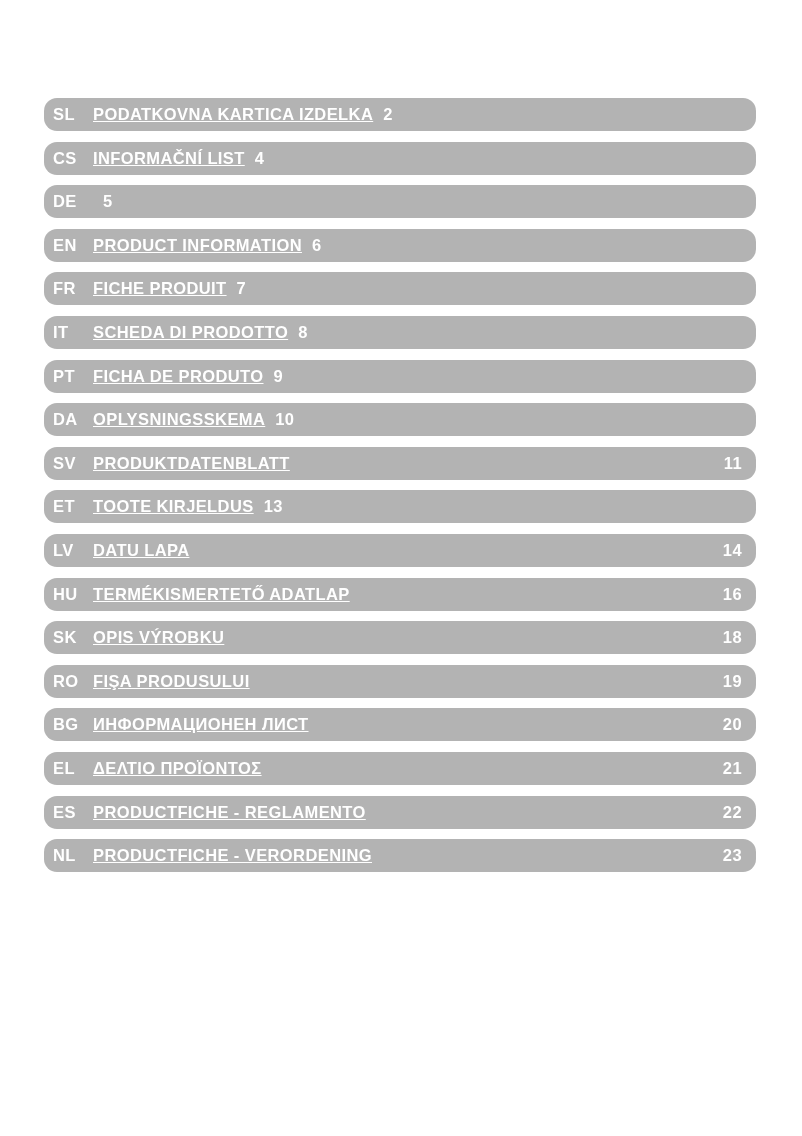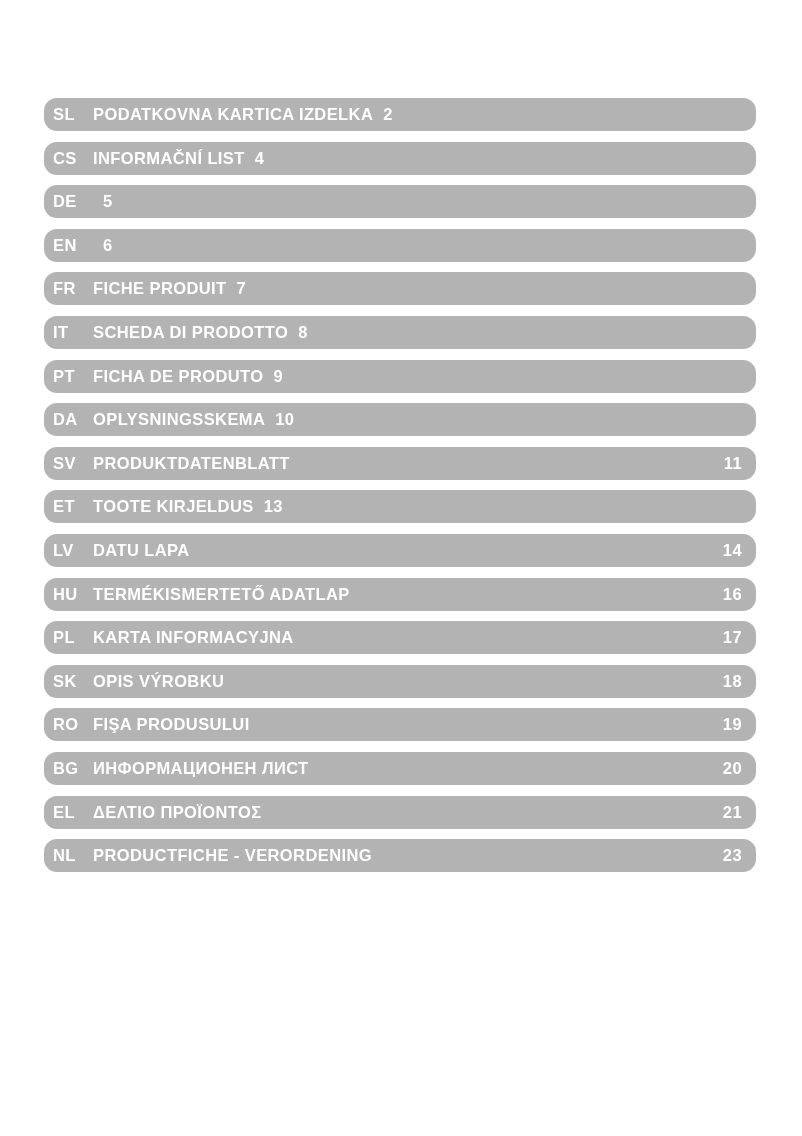--- a/index.html
+++ b/index.html
@@ -43,20 +43,21 @@
   }
   .toc-row .lang {
     display: inline-block;
     min-width: 34px;
     text-align: left;
     margin-right: 6px;
     white-space: nowrap;
   }
   .toc-row .title {
     white-space: nowrap;
+    text-decoration: underline;
   }
   
   .toc-row .page-inline {
     margin-left: 10px;
     white-space: nowrap;
   }
   
   .toc-row .spacer {
     flex: 1 1 auto;
   }
@@ -79,20 +80,21 @@
         <span class="lang">CS</span>
         <span class="title">INFORMAČNÍ LIST</span>
         <span class="page-inline">4</span>
       </div>
       <div class="toc-row hidden-right">
         <span class="lang">DE</span>
         <span class="page-inline">5</span>
       </div>
       <div class="toc-row hidden-right">
         <span class="lang">EN</span>
+        <span class="title">PRODUCT INFORMATION</span>
         <span class="page-inline">6</span>
       </div>
       <div class="toc-row hidden-right">
         <span class="lang">FR</span>
         <span class="title">FICHE PRODUIT</span>
         <span class="page-inline">7</span>
       </div>
       <div class="toc-row hidden-right">
         <span class="lang">IT</span>
         <span class="title">SCHEDA DI PRODOTTO</span>
@@ -125,26 +127,20 @@
         <span class="spacer"></span>
         <span class="page-right">14</span>
       </div>
       <div class="toc-row hidden-inline">
         <span class="lang">HU</span>
         <span class="title">TERMÉKISMERTETŐ ADATLAP</span>
         <span class="spacer"></span>
         <span class="page-right">16</span>
       </div>
       <div class="toc-row hidden-inline">
-        <span class="lang">PL</span>
-        <span class="title">KARTA INFORMACYJNA</span>
-        <span class="spacer"></span>
-        <span class="page-right">17</span>
-      </div>
-      <div class="toc-row hidden-inline">
         <span class="lang">SK</span>
         <span class="title">OPIS VÝROBKU</span>
         <span class="spacer"></span>
         <span class="page-right">18</span>
       </div>
       <div class="toc-row hidden-inline">
         <span class="lang">RO</span>
         <span class="title">FIŞA PRODUSULUI</span>
         <span class="spacer"></span>
         <span class="page-right">19</span>
@@ -155,19 +151,25 @@
         <span class="spacer"></span>
         <span class="page-right">20</span>
       </div>
       <div class="toc-row hidden-inline">
         <span class="lang">EL</span>
         <span class="title">ΔΕΛΤΙΟ ΠΡΟΪΟΝΤΟΣ</span>
         <span class="spacer"></span>
         <span class="page-right">21</span>
       </div>
       <div class="toc-row hidden-inline">
+        <span class="lang">ES</span>
+        <span class="title">PRODUCTFICHE - REGLAMENTO</span>
+        <span class="spacer"></span>
+        <span class="page-right">22</span>
+      </div>
+      <div class="toc-row hidden-inline">
         <span class="lang">NL</span>
         <span class="title">PRODUCTFICHE - VERORDENING</span>
         <span class="spacer"></span>
         <span class="page-right">23</span>
       </div>
     </div>
 </div>
 
 </body></html>

